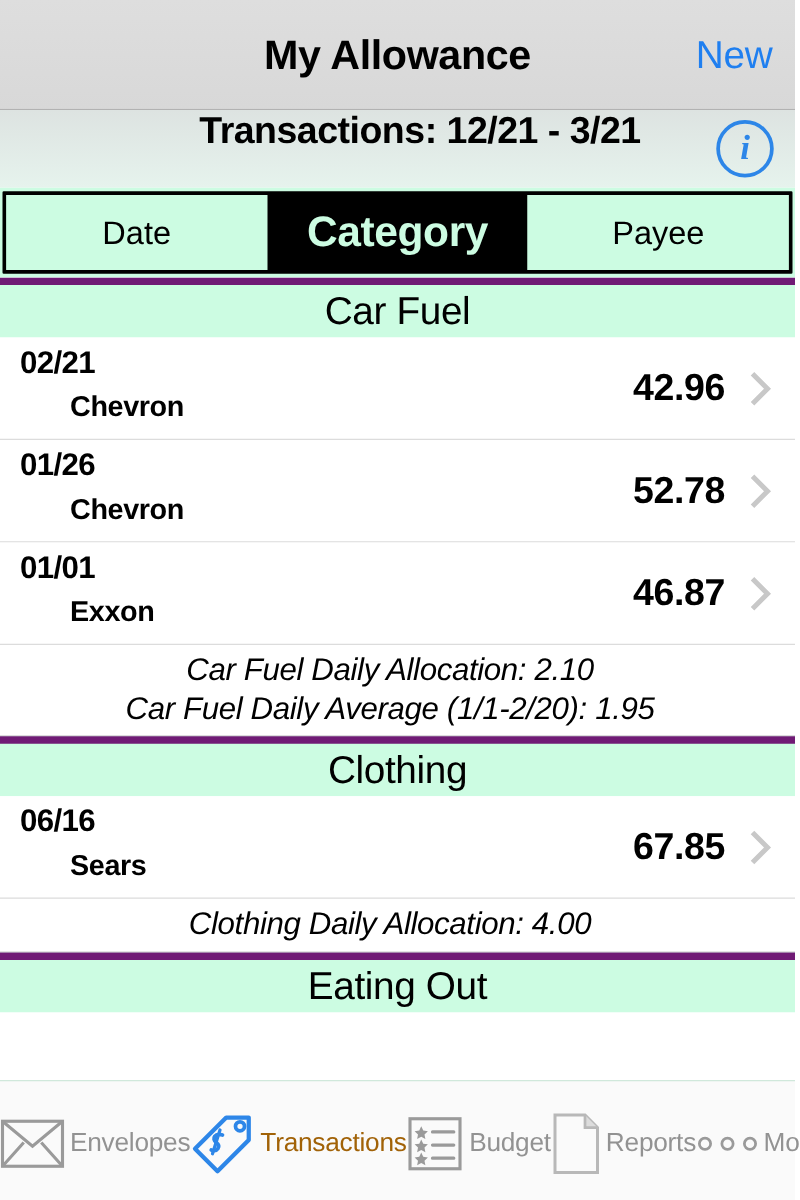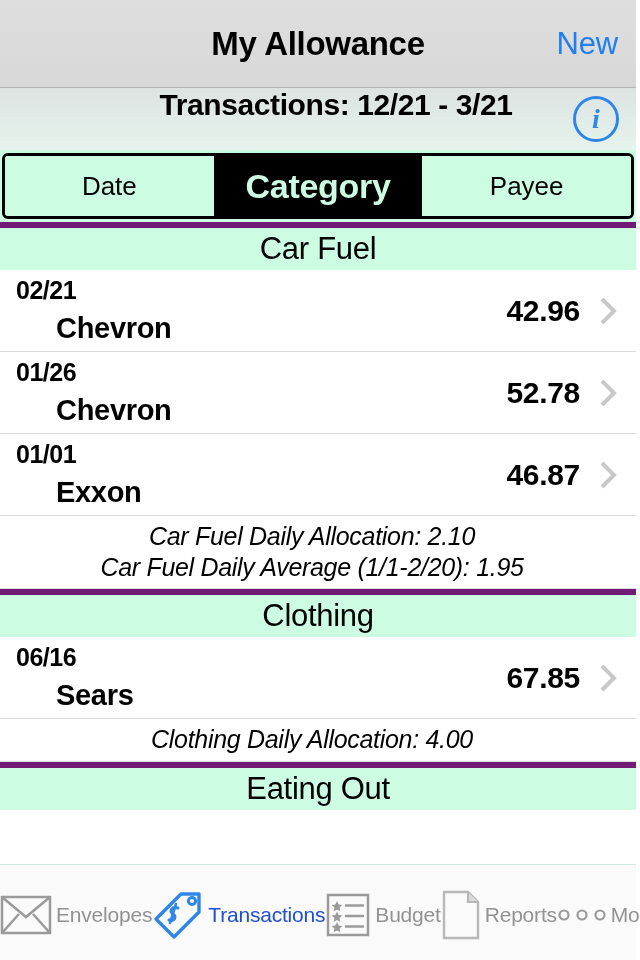--- a/index.html
+++ b/index.html
@@ -43,21 +43,21 @@
   }
 
   
   .seg-wrap {
     flex:0 0 72px; height:72px;
     background:#ccfce2;
     padding:3px 2px 3px 2px;
   }
   .segmented {
     height:100%; width:100%;
-    border:3px solid #000; border-radius:6px;
+    border:3px solid #000; border-radius:1px;
     display:flex; overflow:hidden; background:#ccfce2;
   }
   .seg {
     flex:1; display:flex; align-items:center; justify-content:center;
     font-size:26px; color:#000; background:#ccfce2;
   }
   .seg.active {
     background:#000; color:#ccfce2;
     font-size:34px; font-weight:bold; letter-spacing:-0.3px;text-align:center;
   }
@@ -77,21 +77,21 @@
     height:82px; position:relative;
     border-bottom:1px solid #dcdcdc;
     background:#fff;
   }
   .txn-date {
     position:absolute; left:16px; top:6px;
     font-size:25px; font-weight:bold; color:#000; letter-spacing:-0.5px;
   }
   .txn-payee {
     position:absolute; left:56px; top:42px;
-    font-size:29px; font-weight:bold; color:#000; letter-spacing:-0.3px;
+    font-size:23px; font-weight:bold; color:#000; letter-spacing:-0.3px;
   }
   .txn-amount {
     position:absolute; right:56px; top:50%; transform:translateY(-50%);
     font-size:30px; font-weight:bold; color:#000; letter-spacing:-0.3px;
   }
   .txn-chevron {
     position:absolute; right:18px; top:50%; transform:translateY(-50%);
     width:18px; height:30px;
   }
   .txn-chevron svg { display:block; }
@@ -117,21 +117,21 @@
     border-top:1px solid #d0e8db;
     display:flex; align-items:stretch;
   }
   .tab {
     flex:1; display:flex; flex-direction:row;
     align-items:center; justify-content:center; gap:4px;
     padding-top:4px;
   }
   .tab-icon { height:54px; display:flex; align-items:center; justify-content:center; }
   .tab-label { font-size:21px; color:#929292; letter-spacing:-0.2px; }
-  .tab.active .tab-label { color:#1d4ed8; }
+  .tab.active .tab-label { color:#a16207; }
 </style>
 </head>
 <body>
 
 <div id="app">
 
   <div class="navbar">
     <div class="nav-title">My Allowance</div>
     <div class="nav-new">New</div>
   </div>

